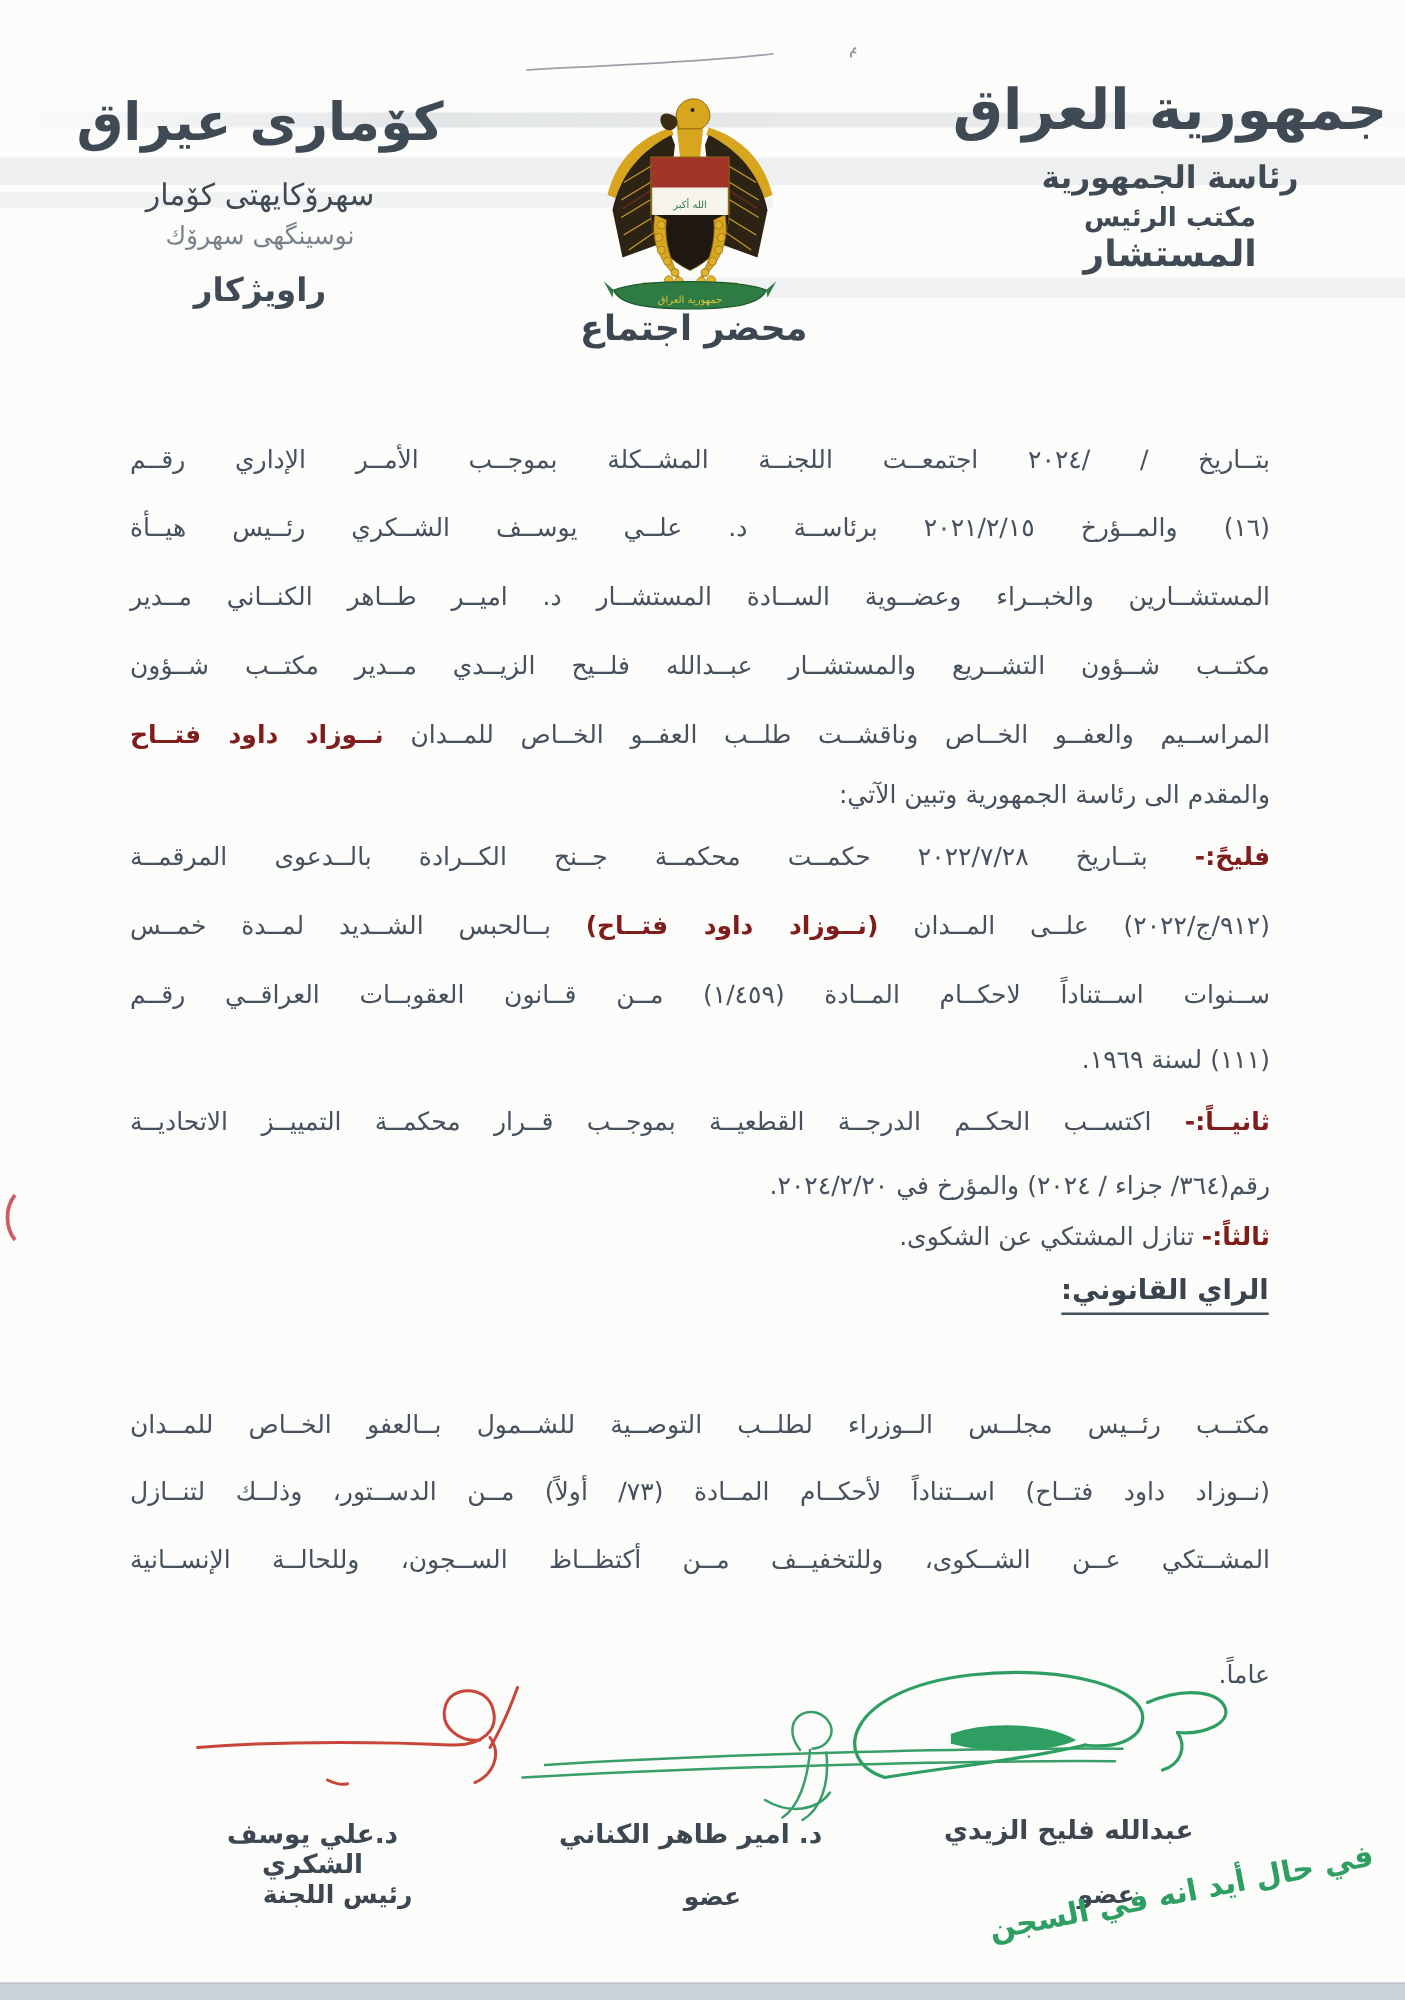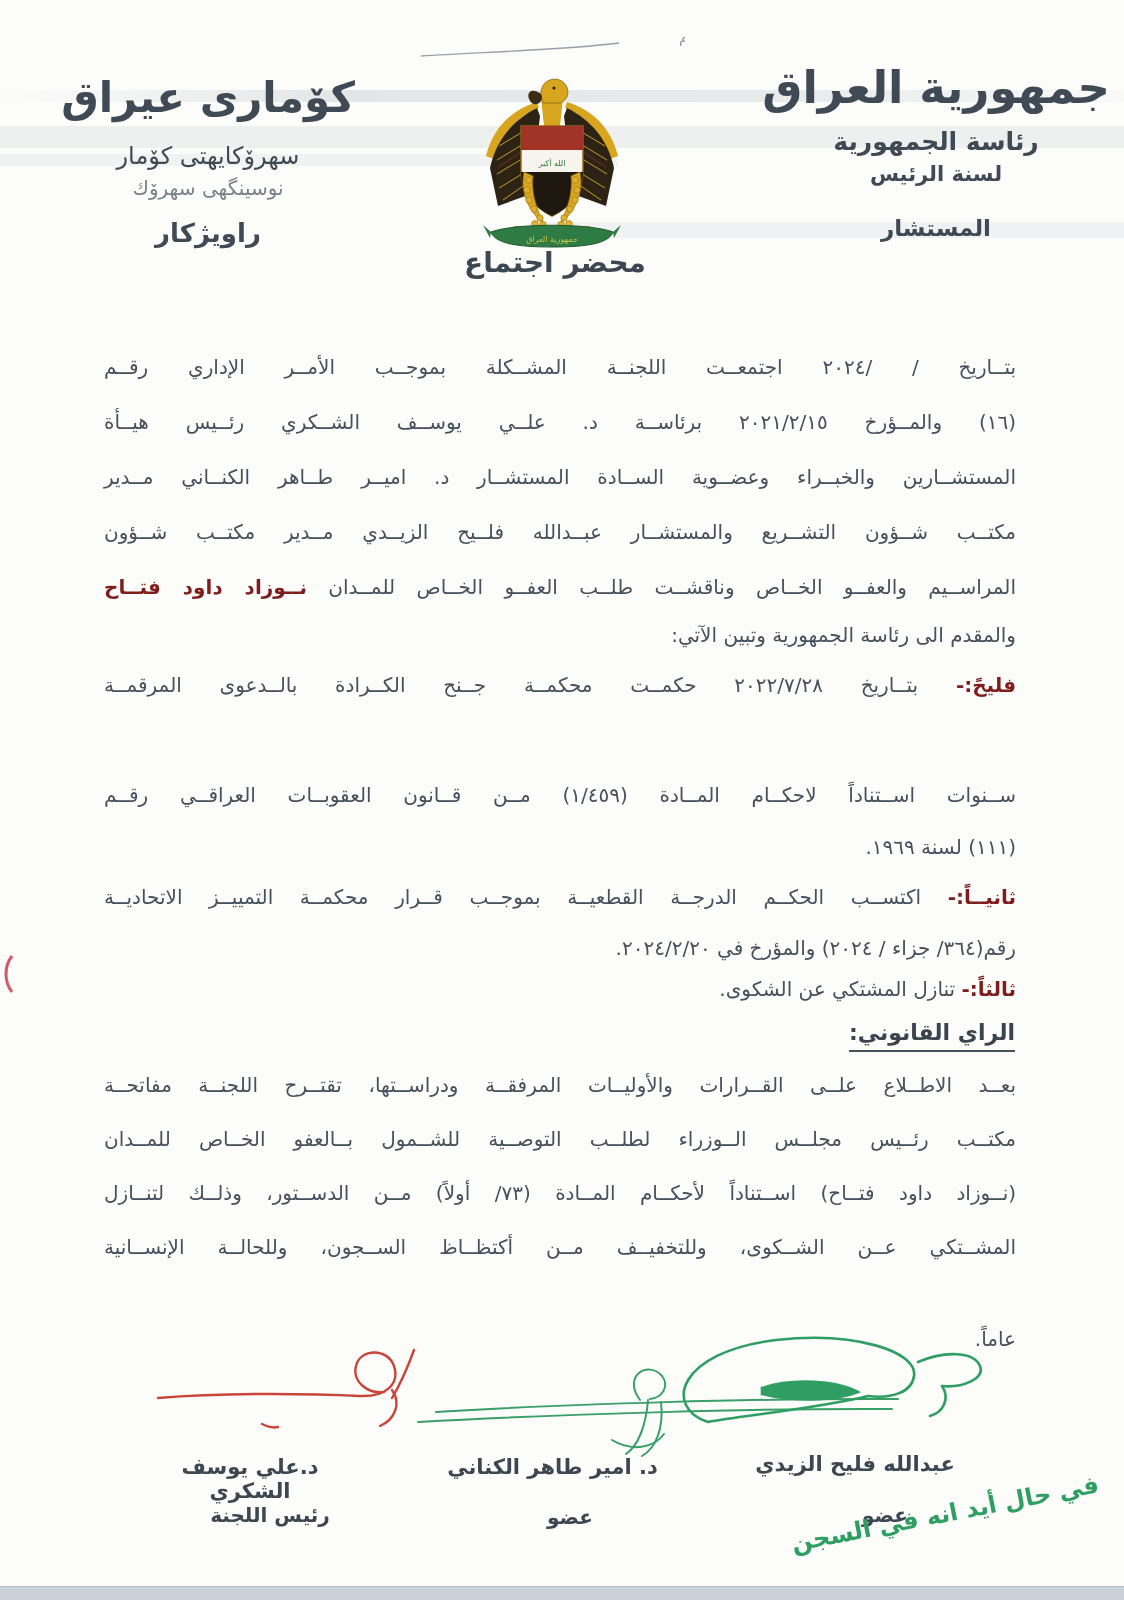--- a/index.html
+++ b/index.html
@@ -16,21 +16,21 @@
   .band.b4{top:222px;height:16px;left:48%;width:52%;background:rgba(198,204,210,.22);}
   .scan-edge{position:absolute;left:0;top:1586px;width:100%;height:14px;background:#cbd1d8;border-top:1px solid #b7bdc5;}
 
   
   .hdr{position:absolute;text-align:center;direction:rtl;color:#3f4a55;}
   .hdr-right{left:762px;top:64px;width:348px;}
   .hdr-left{left:34px;top:76px;width:348px;}
   .ar-country{font-size:45px;font-weight:700;line-height:1.05;letter-spacing:-2px;}
   .ar-presidency{font-size:25px;font-weight:600;margin-top:16px;}
   .ar-office{font-size:21px;font-weight:600;margin-top:6px;}
-  .ar-role{font-size:23px;font-weight:700;margin-top:29px;}
+  .ar-role{font-size:29px;font-weight:700;margin-top:0;}
   .ku-country{font-size:42px;font-weight:700;line-height:1.05;letter-spacing:-1px;}
   .ku-presidency{font-size:24px;font-weight:500;margin-top:22px;}
   .ku-office{font-size:20px;font-weight:400;margin-top:6px;color:#79828b;}
   .ku-role{font-size:26px;font-weight:700;margin-top:18px;}
 
   .doc-title{position:absolute;left:420px;top:246px;width:270px;text-align:center;
     direction:rtl;font-size:28px;font-weight:600;letter-spacing:1px;color:#3d4751;}
 
   
   .ln{position:absolute;left:104px;width:912px;direction:rtl;
@@ -59,21 +59,21 @@
   <div class="band b4"></div>
 
   <svg style="position:absolute;left:415px;top:20px;" width="270" height="50" viewBox="0 0 270 50">
     <path d="M6,36 C70,32 150,30 204,23" stroke="#99a0a8" stroke-width="1.4" fill="none"></path>
     <text x="264" y="22" text-anchor="end" font-size="15" fill="#8d949c" direction="rtl">بسم الله الرحمن الرحيم</text>
   </svg>
 
   <div class="hdr hdr-right">
     <div class="ar-country">جمهورية العراق</div>
     <div class="ar-presidency">رئاسة الجمهورية</div>
-    <div class="ar-office">لسنة الرئيس</div>
+    <div class="ar-office">مكتب الرئيس</div>
     <div class="ar-role">المستشار</div>
   </div>
 
   <div class="hdr hdr-left">
     <div class="ku-country">كۆمارى عيراق</div>
     <div class="ku-presidency">سهرۆكايهتى كۆمار</div>
     <div class="ku-office">نوسينگهى سهرۆك</div>
     <div class="ku-role">راويژكار</div>
   </div>
 
@@ -149,31 +149,31 @@
   <div class="doc-title">محضر اجتماع</div>
 
   <div class="ln fill" style="top:350px"><span>بتــاريخ   /   /٢٠٢٤ اجتمعــت اللجنــة المشــكلة بموجــب الأمــر الإداري رقــم</span></div>
   <div class="ln fill" style="top:405px"><span>(١٦) والمــؤرخ ٢٠٢١/٢/١٥ برئاســة د. علــي يوســف الشــكري رئــيس هيــأة</span></div>
   <div class="ln fill" style="top:460px"><span>المستشــارين والخبــراء وعضــوية الســادة المستشــار د. اميــر طــاهر الكنــاني مــدير</span></div>
   <div class="ln fill" style="top:515px"><span>مكتــب شــؤون التشــريع والمستشــار عبــدالله فلــيح الزيــدي مــدير مكتــب شــؤون</span></div>
   <div class="ln fill" style="top:570px"><span>المراســيم والعفــو الخــاص وناقشــت طلــب العفــو الخــاص للمــدان</span> <span class="b">نــوزاد داود فتــاح</span></div>
   <div class="ln end" style="top:618px"><span>والمقدم الى رئاسة الجمهورية وتبين الآتي:</span></div>
 
   <div class="ln fill" style="top:668px"><span class="b">فليحً:-</span> <span>بتــاريخ ٢٠٢٢/٧/٢٨ حكمــت محكمــة جــنح الكــرادة بالــدعوى المرقمــة</span></div>
+  <div class="ln fill" style="top:723px"><span>(٩١٢/ج/٢٠٢٢) علــى المــدان</span> <span class="b">(نــوزاد داود فتــاح)</span> <span>بــالحبس الشــديد لمــدة خمــس</span></div>
   <div class="ln fill" style="top:778px"><span>ســنوات اســتناداً لاحكــام المــادة (١/٤٥٩) مــن قــانون العقوبــات العراقــي رقــم</span></div>
   <div class="ln end" style="top:830px"><span>(١١١) لسنة ١٩٦٩.</span></div>
 
   <div class="ln fill" style="top:880px"><span class="b">ثانيــاً:-</span> <span>اكتســب الحكــم الدرجــة القطعيــة بموجــب قــرار محكمــة التمييــز الاتحاديــة</span></div>
   <div class="ln end" style="top:931px"><span>رقم(٣٦٤/ جزاء / ٢٠٢٤) والمؤرخ في ٢٠٢٤/٢/٢٠.</span></div>
 
   <div class="ln end" style="top:972px"><span class="b">ثالثاً:-</span>  <span>تنازل المشتكي عن الشكوى.</span></div>
 
   <div class="legal-heading">الراي القانوني:</div>
 
-  <div class="ln fill" style="top:1068px"><span>بعــد الاطــلاع علــى القــرارات والأوليــات المرفقــة ودراســتها، تقتــرح اللجنــة مفاتحــة</span></div>
   <div class="ln fill" style="top:1122px"><span>مكتــب رئــيس مجلــس الــوزراء لطلــب التوصــية للشــمول بــالعفو الخــاص للمــدان</span></div>
   <div class="ln fill" style="top:1176px"><span>(نــوزاد داود فتــاح) اســتناداً لأحكــام المــادة (٧٣/ أولاً) مــن الدســتور، وذلــك لتنــازل</span></div>
   <div class="ln fill" style="top:1230px"><span>المشــتكي عــن الشــكوى، وللتخفيــف مــن أكتظــاظ الســجون، وللحالــة الإنســانية</span></div>
   <div class="ln end" style="top:1322px"><span>عاماً.</span></div>
 
   <svg class="sigs" width="1124" height="1600" viewBox="0 0 1124 1600" fill="none">
     <g stroke="#c9453a" stroke-width="2.4" stroke-linecap="round">
       <path d="M158,1398 C230,1392 320,1394 360,1396 C386,1397 400,1384 394,1366 C388,1348 360,1348 356,1366 C352,1382 368,1394 384,1392"></path>
       <path d="M392,1390 C402,1404 394,1420 380,1426"></path>
       <path d="M414,1350 C406,1372 398,1388 392,1398"></path>

